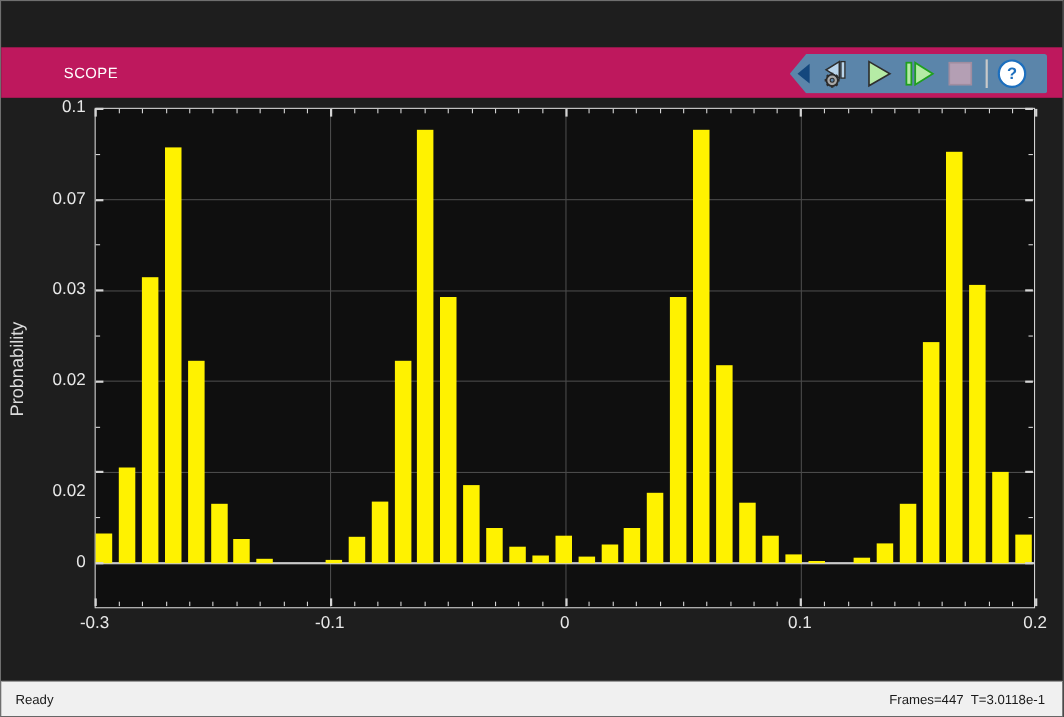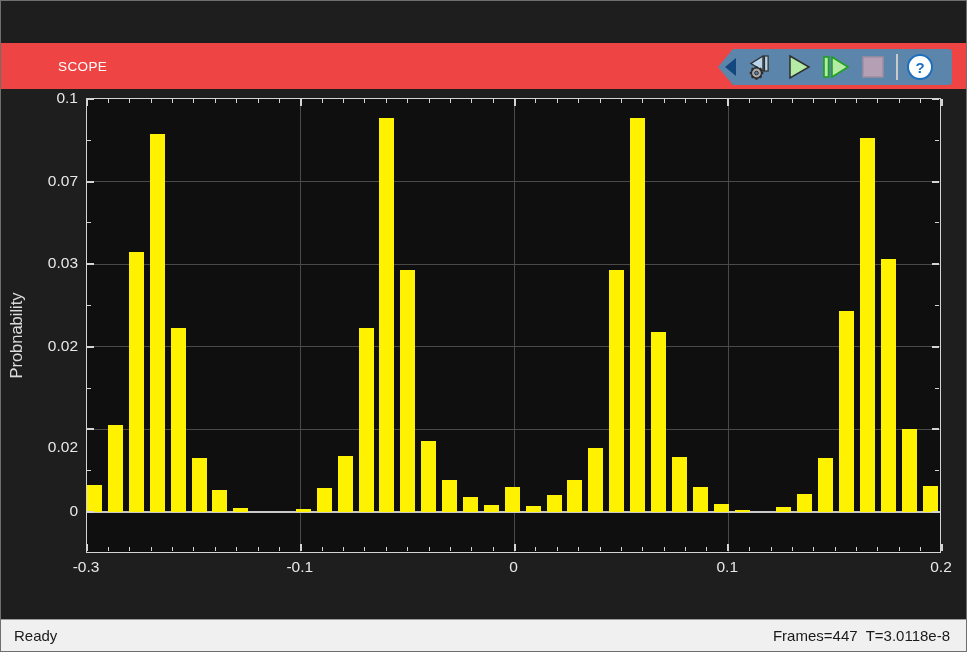--- a/index.html
+++ b/index.html
@@ -21,21 +21,21 @@
   }
   .win-title { margin-left:9px; font-size:15px; color:#1a1a1a; }
   .win-controls { position:absolute; right:6px; top:0; height:40px; display:flex; }
   .win-btn {
     width:60px; height:40px; background:transparent; border:none;
     display:flex; align-items:center; justify-content:center; cursor:pointer;
   }
   
   .toolbar {
     position:absolute; top:42px; left:0; right:0; height:46px;
-    background:#ef4444;
+    background:#be185d;
   }
   .tab {
     position:absolute; top:0; height:100%; display:flex; align-items:center;
     color:#ffffff; font-size:13.5px; letter-spacing:0.4px; cursor:pointer;
   }
   .tab-scope { left:57px; }
   .tab-meas  { left:178px; }
   .tool-panel {
     position:absolute; top:6px; right:14px; width:234px; height:36px;
     background:#5b85aa; border-radius:3px;
@@ -80,21 +80,21 @@
   }
   .ylabel {
     position:absolute; left:-75px; top:237px; width:180px; text-align:center;
     transform:rotate(-90deg); font-size:16.5px; color:#dcdcdc;
   }
   
   .statusbar {
     position:absolute; bottom:0; left:0; right:0; height:32px;
     background:#f0f0f0; border-top:1px solid #9b9b9b;
     display:flex; align-items:center; justify-content:space-between;
-    font-size:15px; color:#1a1a1a;
+    font-size:12px; color:#1a1a1a;
   }
   .statusbar .left  { margin-left:13px; }
   .statusbar .right { margin-right:16px; white-space:pre; }
 </style>
 </head>
 <body>
 
 <div class="window">
 
 
@@ -311,16 +311,16 @@
         <div class="y-tick-label" style="top: 247.8px;">0.02</div>
         <div class="y-tick-label" style="top: 165.2px;">0.03</div>
         <div class="y-tick-label" style="top: 82.6px;">0.07</div>
         <div class="y-tick-label" style="top: 0px;">0.1</div>
       </div>
 
   </div>
 
   <div class="statusbar">
     <span class="left">Ready</span>
-    <span class="right">Frames=447  T=3.0118e-8</span>
+    <span class="right">Frames=447  T=3.0118e-1</span>
   </div>
 
 </div>
 
 </body></html>

